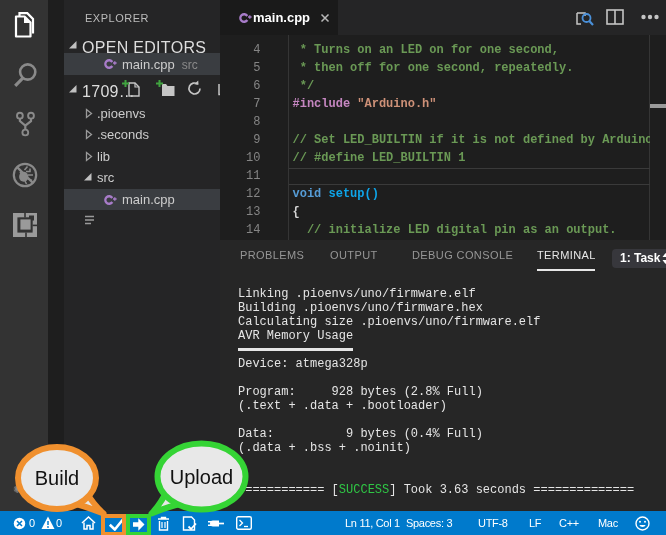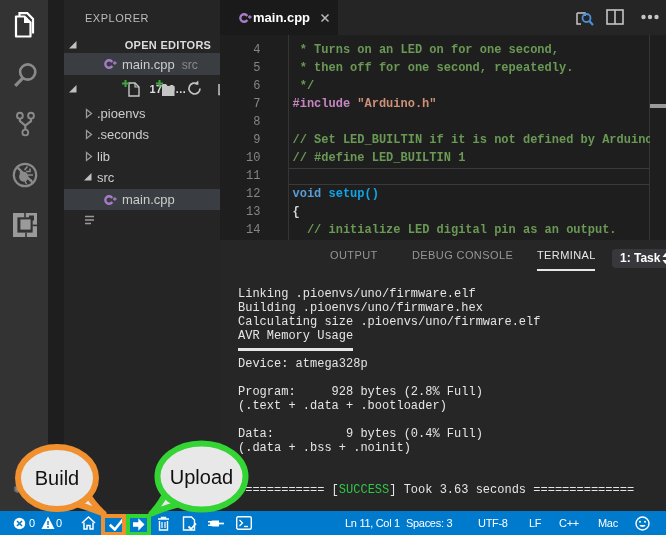--- a/index.html
+++ b/index.html
@@ -6,21 +6,21 @@
 html,body { width:666px; height:535px; }
 body { position:relative; background:#1e1e1e; font-family:"Liberation Sans",sans-serif; overflow:hidden; }
 .abs { position:absolute; }
 
 #actbar { left:0; top:0; width:48px; height:535px; background:#333333; }
 
 #sidebar { left:48px; top:0; width:172px; height:511px; background:#252526;margin-left:16px; }
 .sbrow { position:absolute; left:0; width:172px; }
 .sel { background:#3a3d41; }
 .treelbl { font-size:13px; color:#cccccc; }
-.hdrlbl { font-size:11px; font-weight:bold; color:#dddddd; letter-spacing:0.3px;text-align:center; }
+.hdrlbl { font-size:16px; font-weight:normal; color:#dddddd; letter-spacing:0.3px; }
 
 #tabbar { left:220px; top:0; width:446px; height:35px; background:#252526; }
 #tab1 { position:absolute; left:0; top:0; width:118px; height:35px; background:#1a1a1a; }
 
 #editor { left:220px; top:35px; width:446px; height:205px; background:#1e1e1e; overflow:hidden; }
 #gutter { position:absolute; left:0; top:6px; width:40.5px; text-align:right; font-family:"Liberation Mono",monospace; font-size:12px; line-height:18px; color:#858585; white-space:pre; }
 #code { position:absolute; left:72.5px; top:6px; font-family:"Liberation Mono",monospace; font-size:12px; line-height:18px; font-weight:bold; color:#d4d4d4; white-space:pre; }
 .cmt { color:#6a9955; } .pp { color:#c586c0; } .str { color:#ce9178; }
 .kw { color:#569cd6; } .fn { color:#0ea5e9; }
 
@@ -199,20 +199,21 @@
 <span class="cmt">// #define LED_BUILTIN 1</span>
 
 <span class="kw">void</span> <span class="fn">setup()</span>
 {
   <span class="cmt">// initialize LED digital pin as an output.</span></div>
   <div class="abs" style="left:430px;top:0;width:16px;height:205px;background:#1e1e1e;"></div>
   <div class="abs" style="left:430px;top:69px;width:16px;height:4px;background:#9a9a9a;"></div>
 </div>
 
 <div class="abs" id="panel">
+  <div class="ptab" style="left:20px;">PROBLEMS</div>
   <div class="ptab" style="left:110px;">OUTPUT</div>
   <div class="ptab" style="left:192px;">DEBUG CONSOLE</div>
   <div class="ptab" style="left:317px;color:#e7e7e7;font-weight:normal;">TERMINAL</div>
   <div class="abs" style="left:317px;top:29px;width:58px;height:1.5px;background:#e7e7e7;"></div>
   <div class="abs" style="left:392px;top:9px;width:60px;height:19px;background:#37373c;border-radius:4px;">
     <span style="position:absolute;left:8px;top:2px;font-size:12px;font-weight:bold;color:#ffffff;">1: Task</span>
     <svg style="position:absolute;left:50px;top:4px" width="7" height="11" viewBox="0 0 7 11">
       <path d="M3.5 0 L6.5 4 H0.5 z M3.5 11 L0.5 7 H6.5 z" fill="#ffffff"></path>
     </svg>
   </div>

